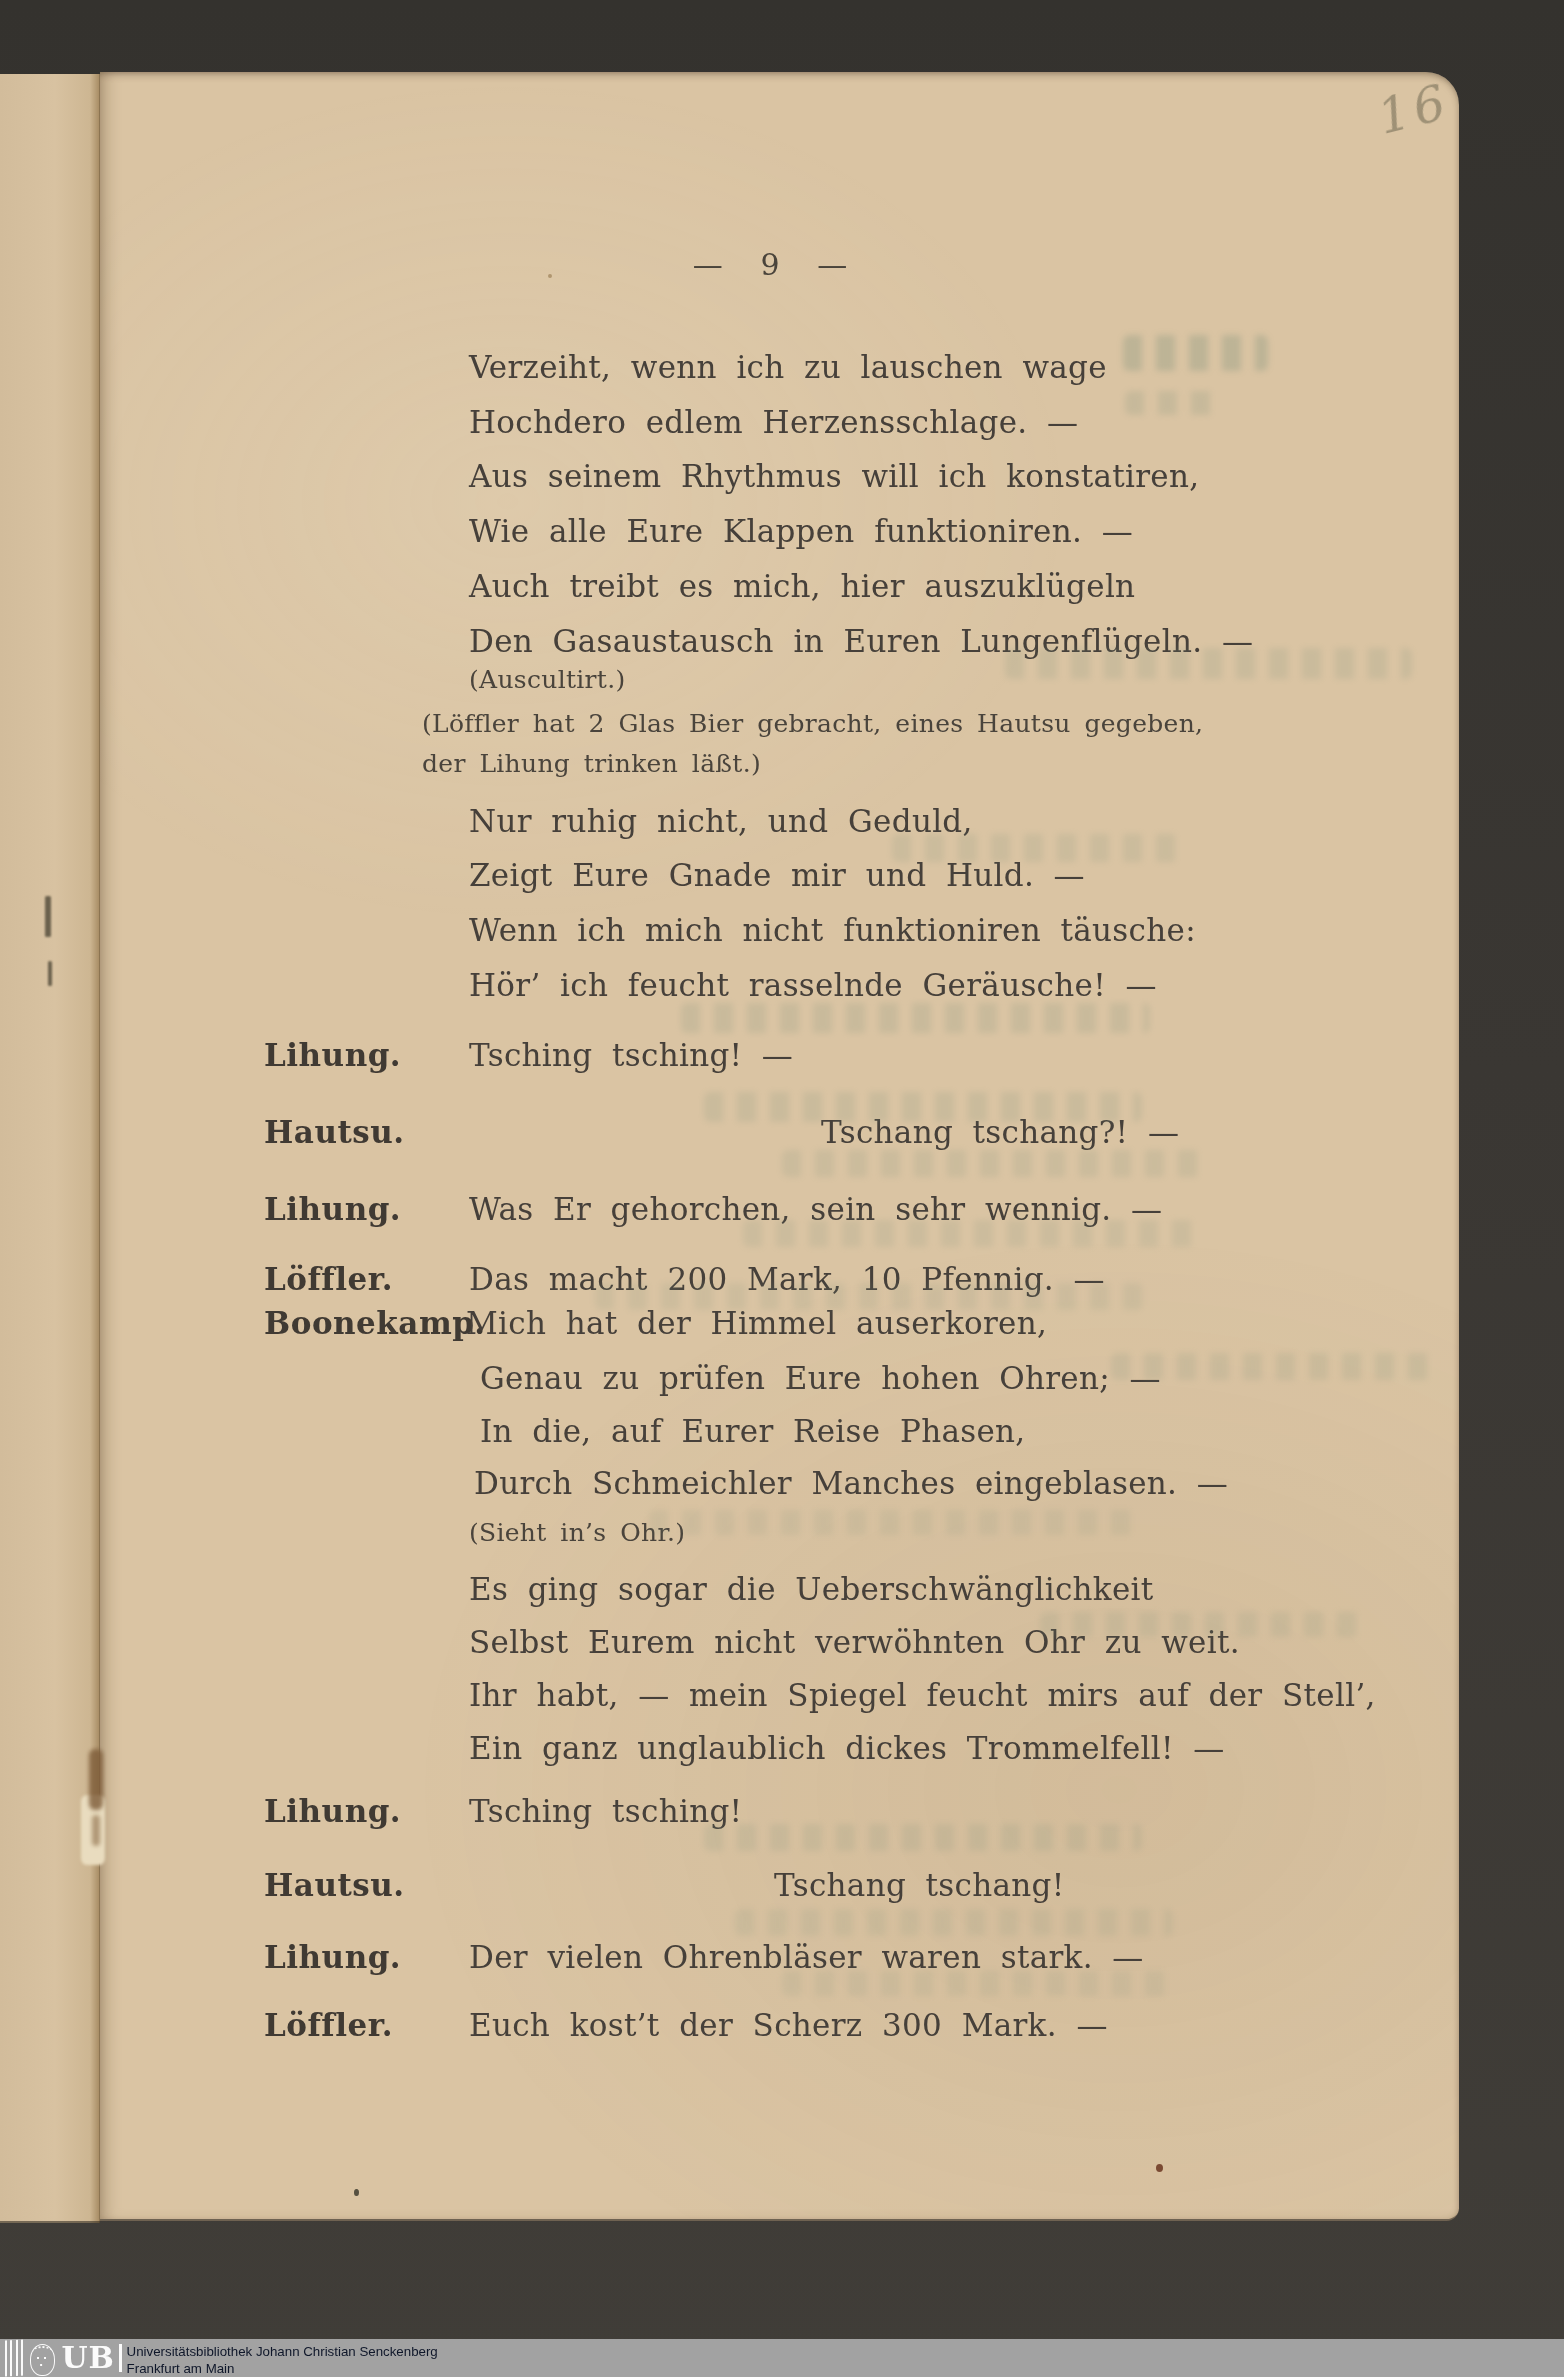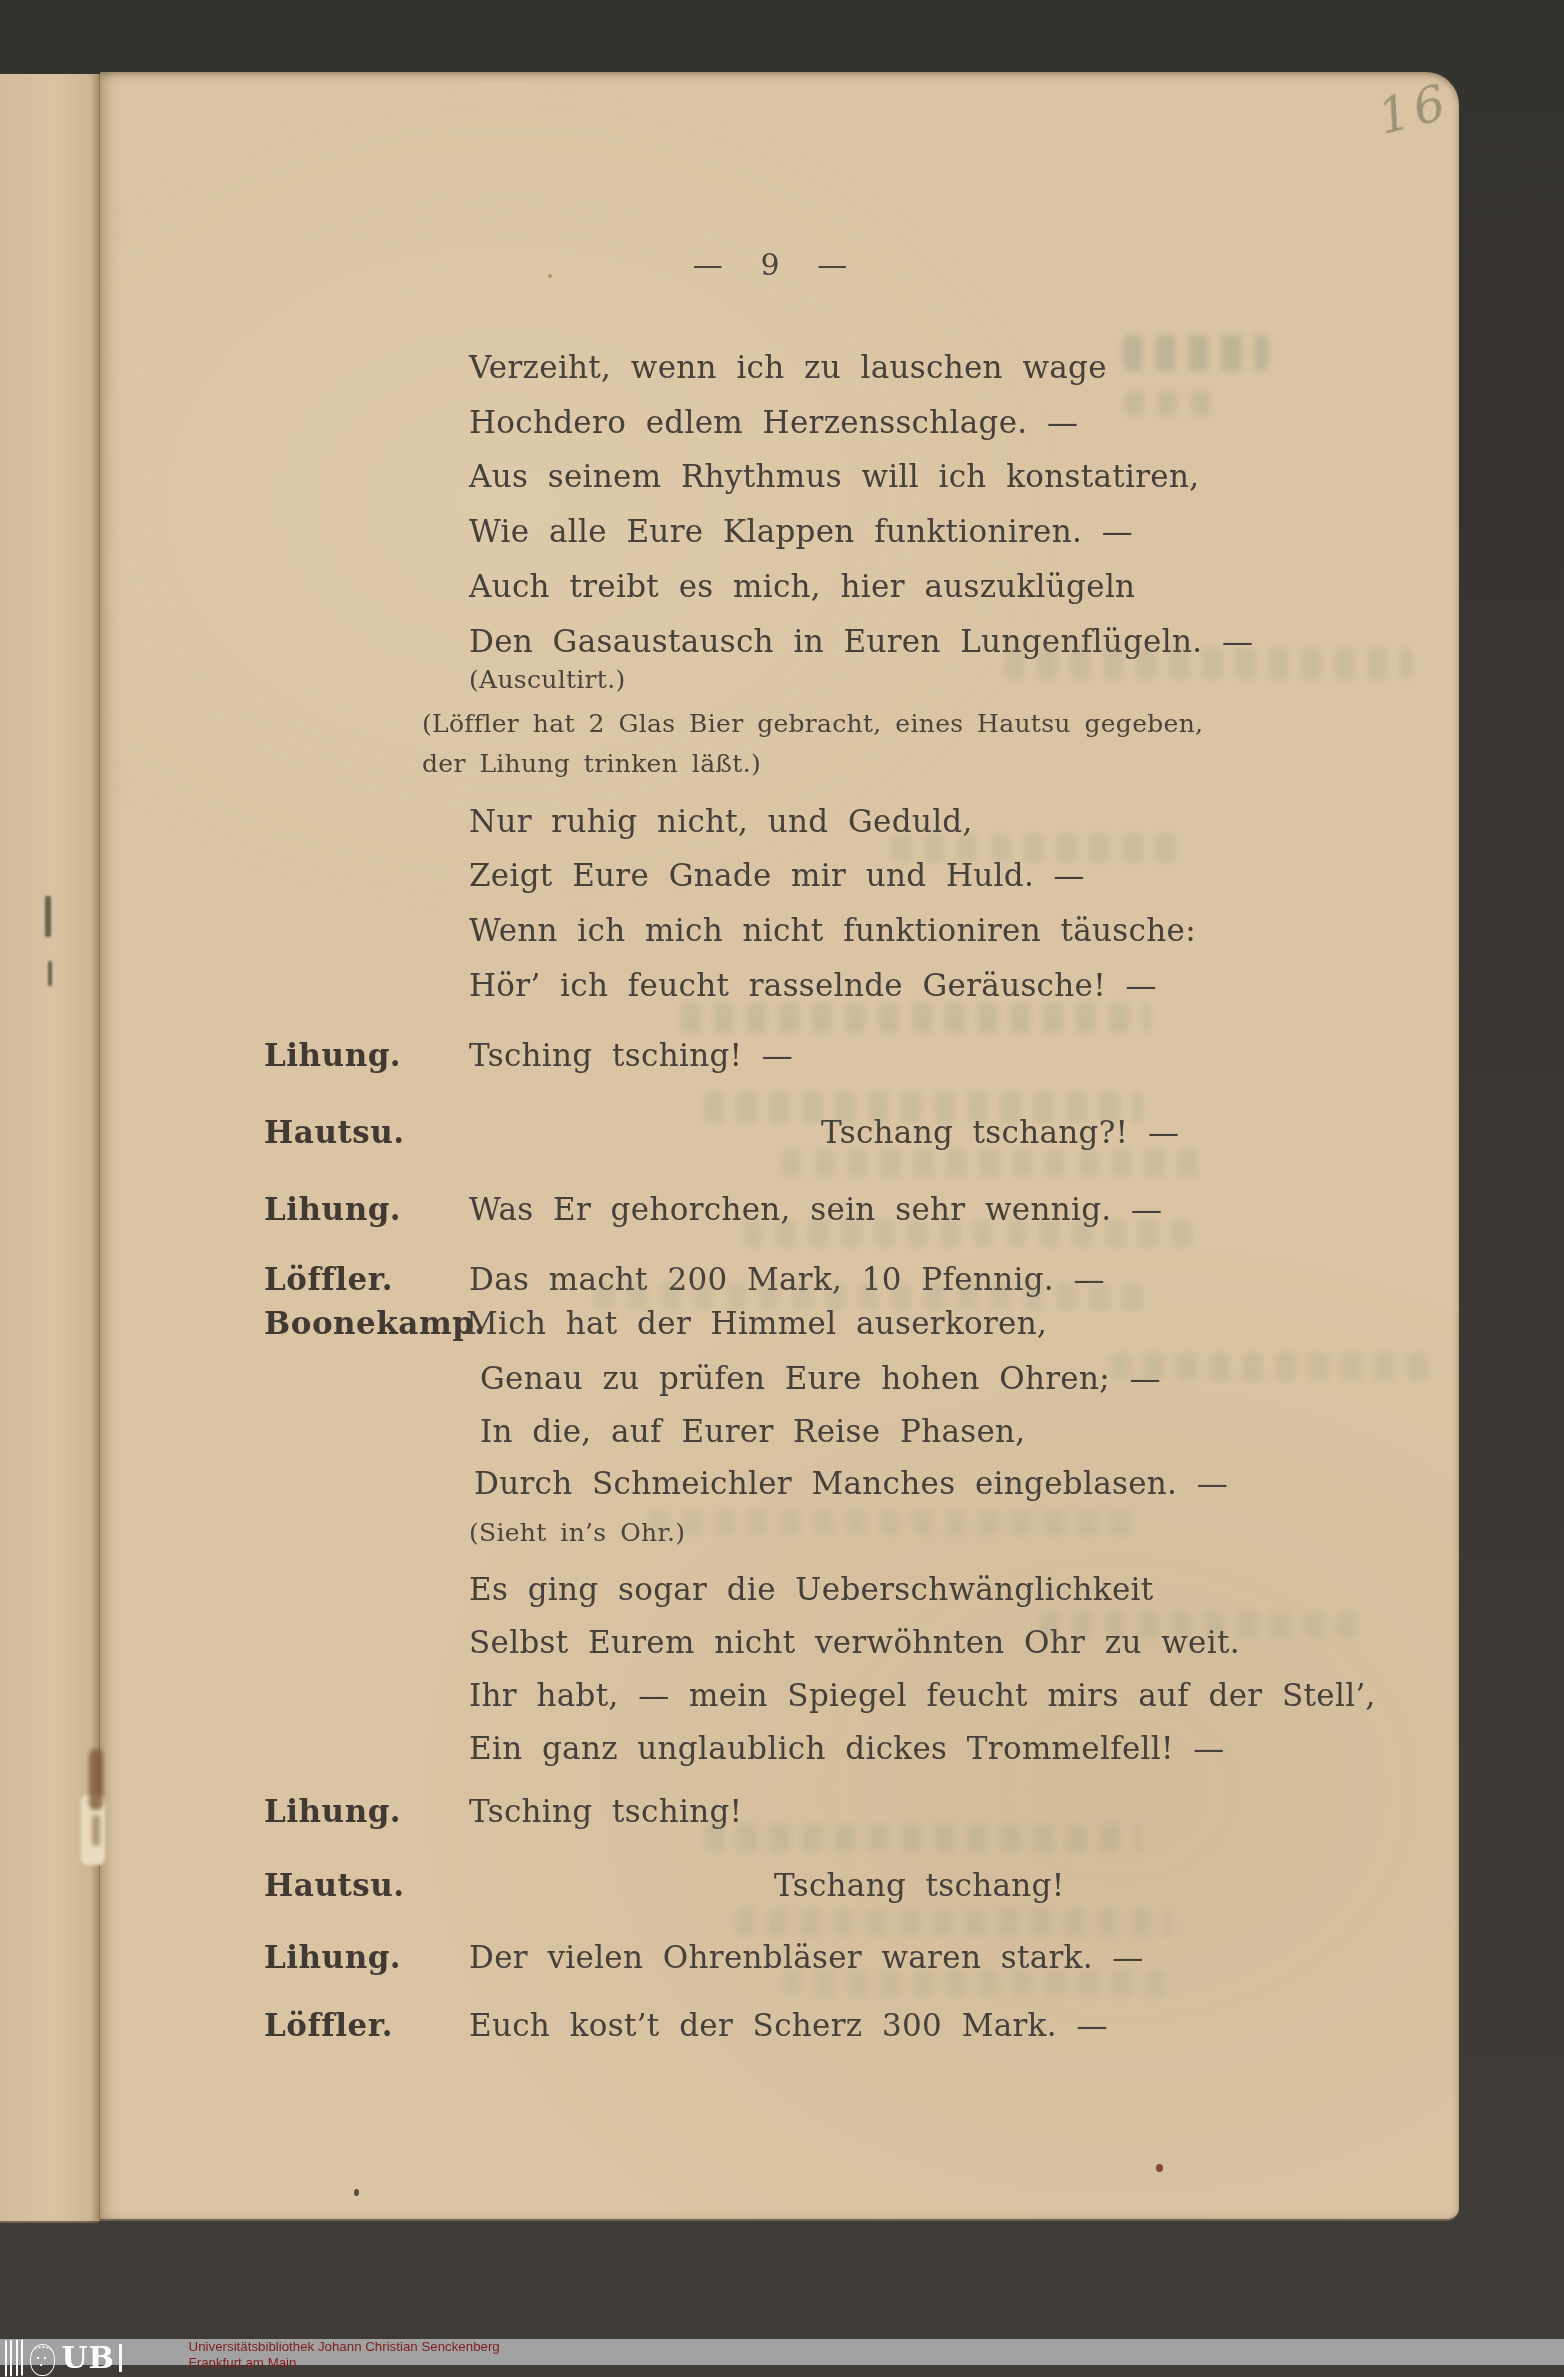--- a/index.html
+++ b/index.html
@@ -37,36 +37,36 @@
       background:repeating-linear-gradient(90deg,rgba(122,142,120,.55) 0 19px,rgba(122,142,120,0) 19px 33px);}
   .fold-damage-light{position:absolute;left:81px;top:1795px;width:23.5px;height:70px;
       background:#e9dcbf;filter:blur(1.6px);border-radius:6.3px;}
   .fold-damage-brown{position:absolute;left:89px;top:1749px;width:14px;height:61px;
       background:#7d5b38;filter:blur(2.3px);border-radius:6.3px;opacity:.8;}
   .fold-damage-brown2{position:absolute;left:92px;top:1815px;width:7.8px;height:31px;
       background:#8a6a45;filter:blur(2.3px);border-radius:6.3px;opacity:.6;}
   .edge-mark{position:absolute;background:#514a39;filter:blur(0.8px);border-radius:1.6px;opacity:.8;}
   .speck{position:absolute;border-radius:50%;}
   
-  .footer-bar{position:absolute;left:0;top:2339px;width:1565px;height:26px;background:#a2a2a2;
-      display:flex;align-items:flex-start;font-family:"Liberation Sans",sans-serif;gap:39px;}
+  .footer-bar{position:absolute;left:0;top:2339px;width:1565px;height:38px;background:#a2a2a2;
+      display:flex;align-items:flex-end;font-family:"Liberation Sans",sans-serif;}
   .ub-logo{display:flex;align-items:center;height:38px;margin-left:4.7px;}
   .spines{width:20.3px;height:36px;margin-top:0.8px;
       background:repeating-linear-gradient(90deg,#fbfbfb 0 1.6px,rgba(0,0,0,0) 1.6px 5.5px);
       transform:skewY(-3deg);}
   .portrait{position:relative;width:23.5px;height:30px;margin-left:4.7px;margin-top:3.1px;
       border:1.6px solid #fbfbfb;border-radius:50% 50% 46% 46%;}
   .portrait:before{content:"";position:absolute;left:2.3px;top:1.6px;right:2.3px;height:9.4px;
       border-top:2.3px dotted #fbfbfb;border-radius:50%;}
   .portrait:after{content:"";position:absolute;left:6.3px;top:12.5px;width:2.3px;height:2.3px;
       background:#fbfbfb;box-shadow:7px 0 0 #fbfbfb,3.1px 7px 0 #fbfbfb;}
   .ub-acronym{margin-left:6.3px;font-family:"DejaVu Serif",serif;font-weight:bold;
       font-size:30px;line-height:34px;color:#fbfbfb;letter-spacing:0.8px;}
   .logo-divider{width:2.3px;height:28px;background:#fbfbfb;margin-left:4.7px;}
-  .lib-text{margin-left:28px;color:#7f1d1d;font-size:13.3px;line-height:16.4px;}
+  .lib-text{margin-left:5px;color:#0f172a;font-size:13.3px;line-height:16.4px;}
   .lib-text div{white-space:nowrap;}
 </style>
 </head>
 <body>
 
 <div id="stage">
 
   <div class="prev-page-strip"></div>
 
   <div class="book-page"></div>

